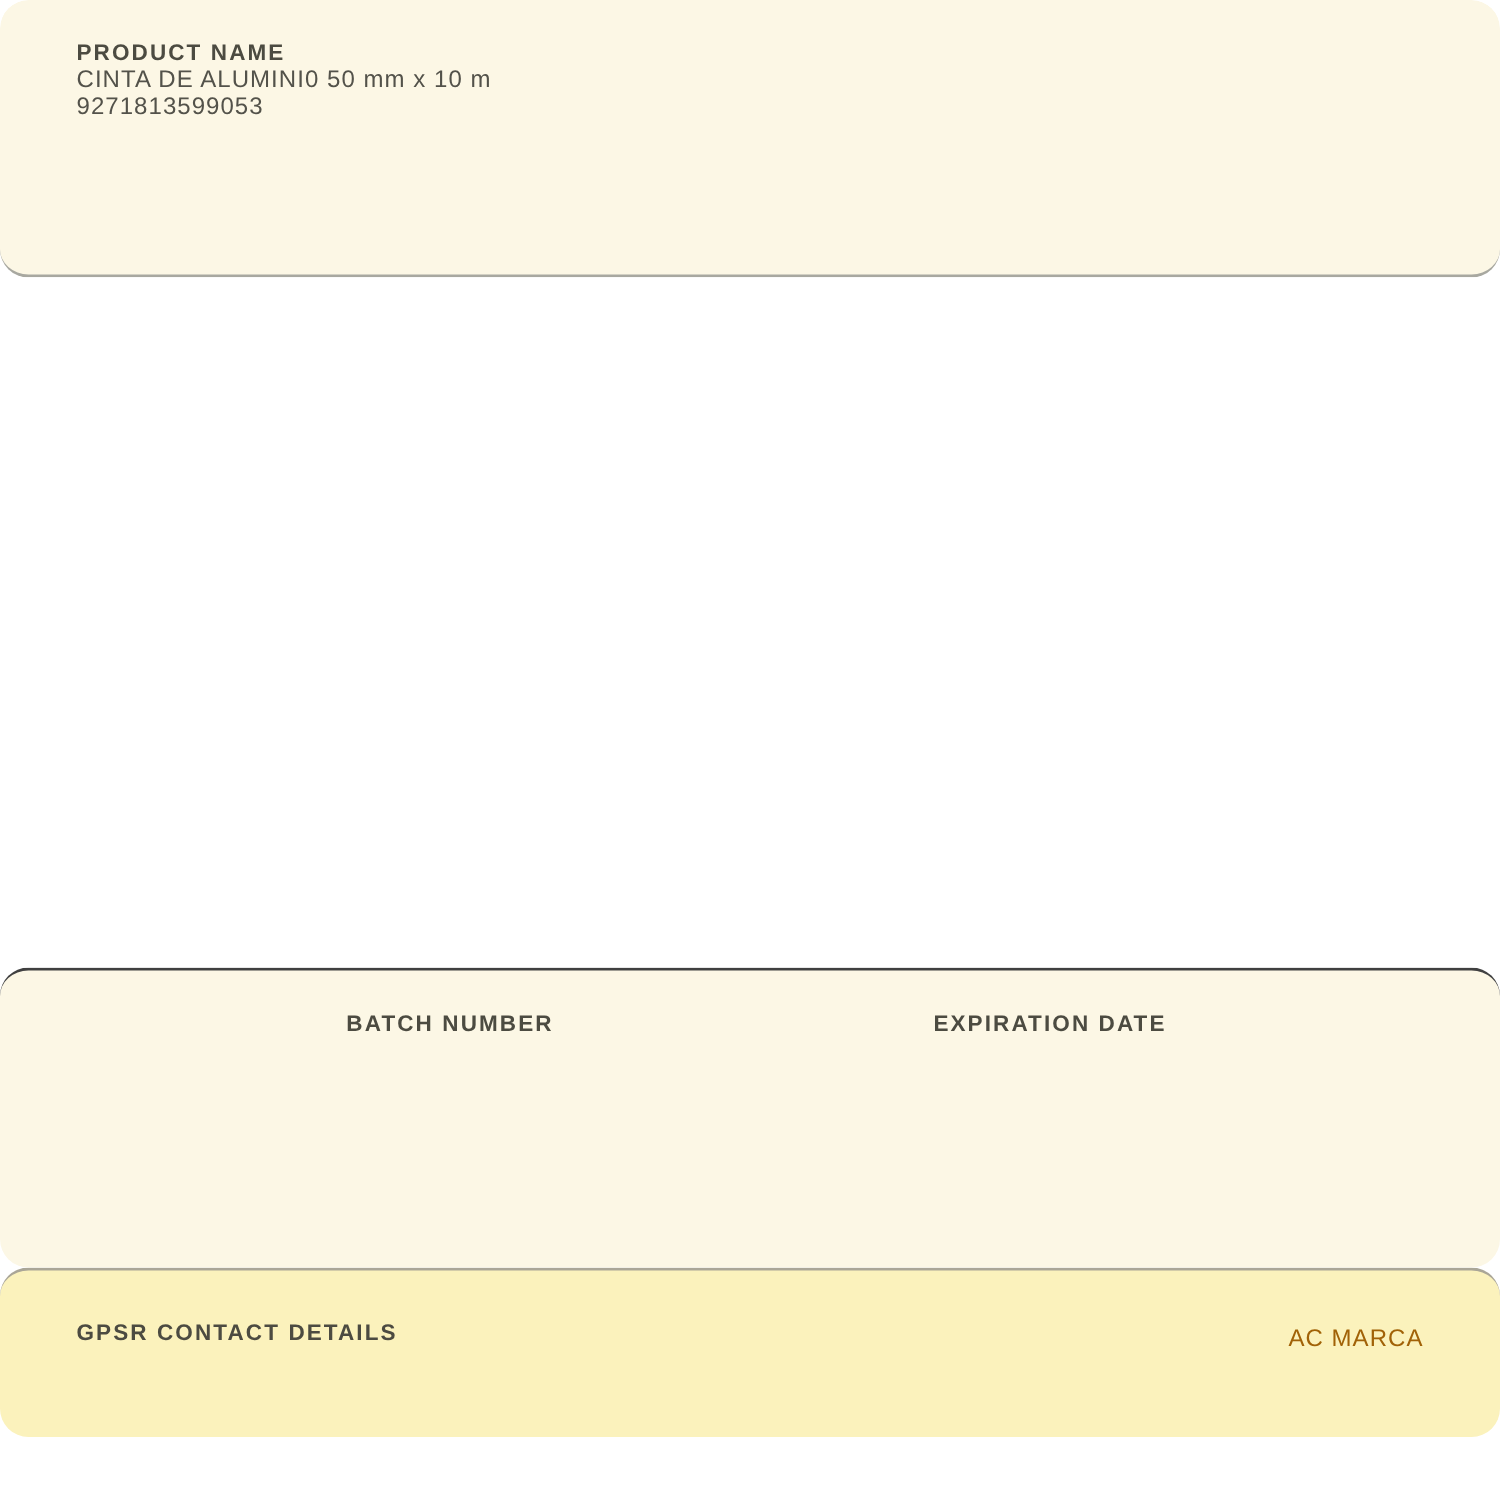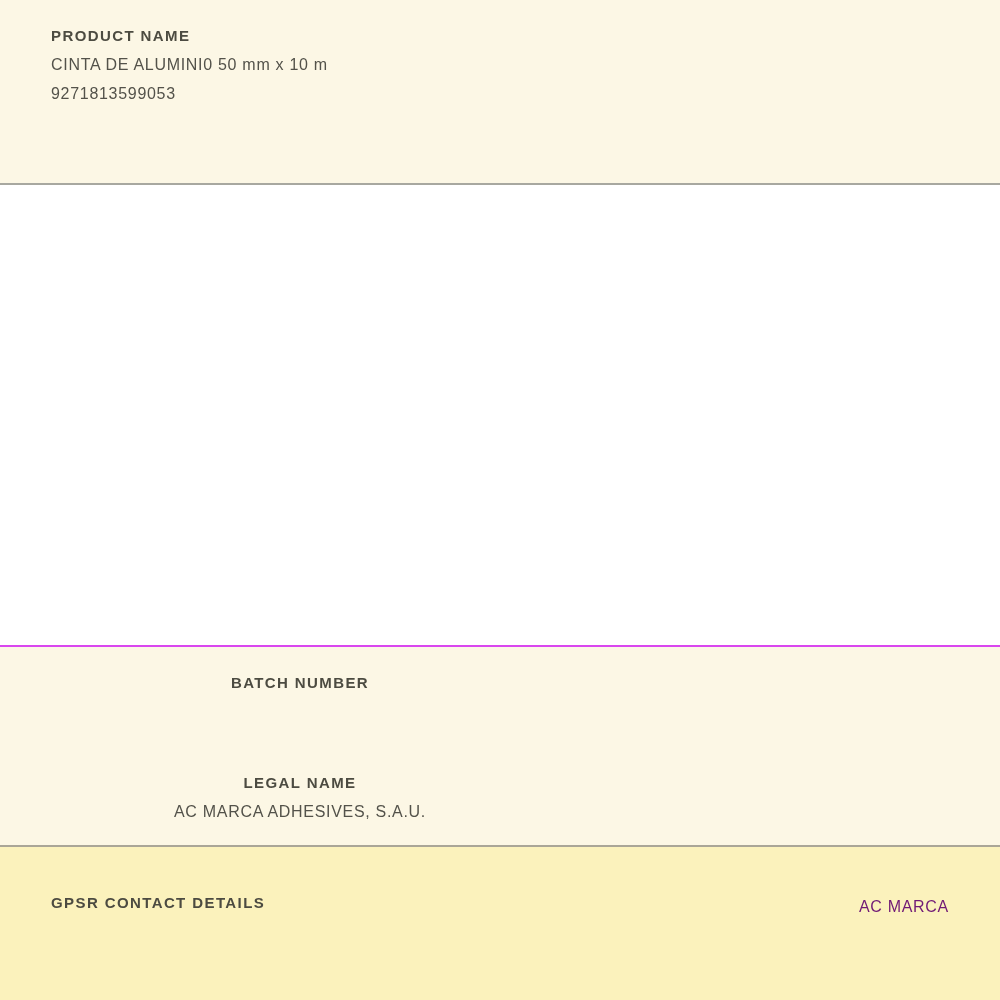--- a/index.html
+++ b/index.html
@@ -1,15 +1,15 @@
 <!DOCTYPE html>
 <html><head>
 <meta charset="utf-8">
 <style>
-  * { margin: 0; padding: 0; box-sizing: border-box; }
+  * { margin: 0; padding: 0; box-sizing: border-box; border-radius: 19px; }
   html, body {
     width: 1000px;
     height: 1000px;
     background: #ffffff;
     font-family: "Liberation Sans", sans-serif;
     color: #52514a;
     overflow: hidden;
   }
   .page { width: 1000px; height: 1000px; display: flex; flex-direction: column; }
 
@@ -26,70 +26,70 @@
     letter-spacing: 1.4px;
     color: #4c4b41;
     line-height: 18px;
   }
   .field-value {
     font-size: 16px;
     letter-spacing: 0.7px;
     color: #53524a;
     line-height: 18px;
   }
-  .section-product .field-value { margin-top: 11px; }
+  .section-product .field-value { }
   .product-ean-label { margin-top: 43px; }
 
   
   .section-blank {
     height: 460px;
     background: #ffffff;
   }
 
   
   .section-details {
     height: 200px;
     background: #fcf7e5;
-    border-top: 2px solid #d946ef;
+    border-top: 2px solid #404040;
     padding: 27px 100px 0 100px;
   }
   .details-grid {
     display: grid;
     grid-template-columns: 1fr 1fr;
     text-align: center;
   }
   .details-cell .field-value { margin-top: 11px; min-height: 19px; }
   .details-row-gap { height: 52px; }
 
   
   .section-contact {
-    height: 155px;
+    height: 113px;
     background: #fbf2bc;
     border-top: 2px solid #aaa697;
-    padding: 46px 51px 0 51px;
+    padding: 32px 51px 0 51px;
     display: flex;
     justify-content: space-between;
     align-items: flex-start;
   }
   .contact-label {
     font-size: 15px;
     font-weight: bold;
     letter-spacing: 1.4px;
     color: #4c4b41;
     line-height: 20px;
     white-space: nowrap;
   }
   .contact-block {
     text-align: right;
     flex: 1;
   }
   .contact-line {
     font-size: 16px;
     letter-spacing: 0.7px;
-    color: #701a75;
+    color: #a16207;
     line-height: 28px;
   }
 </style>
 </head>
 <body>
 
 <div class="page">
 
   <div class="section-product">
     <div class="field-label">PRODUCT NAME</div>
@@ -98,29 +98,29 @@
   </div>
 
   <div class="section-blank"></div>
 
   <div class="section-details">
     <div class="details-grid">
       <div class="details-cell">
         <div class="field-label">BATCH NUMBER</div>
         <div class="field-value"></div>
       </div>
+      <div class="details-cell">
+        <div class="field-label">EXPIRATION DATE</div>
+        <div class="field-value"></div>
+      </div>
     </div>
 
     <div class="details-row-gap"></div>
 
     <div class="details-grid">
-      <div class="details-cell">
-        <div class="field-label">LEGAL NAME</div>
-        <div class="field-value">AC MARCA ADHESIVES, S.A.U.</div>
-      </div>
       <div class="details-cell">
       </div>
     </div>
   </div>
 
   <div class="section-contact">
     <div class="contact-label">GPSR CONTACT DETAILS</div>
     <div class="contact-block">
       <div class="contact-line">AC MARCA</div>
     </div>

